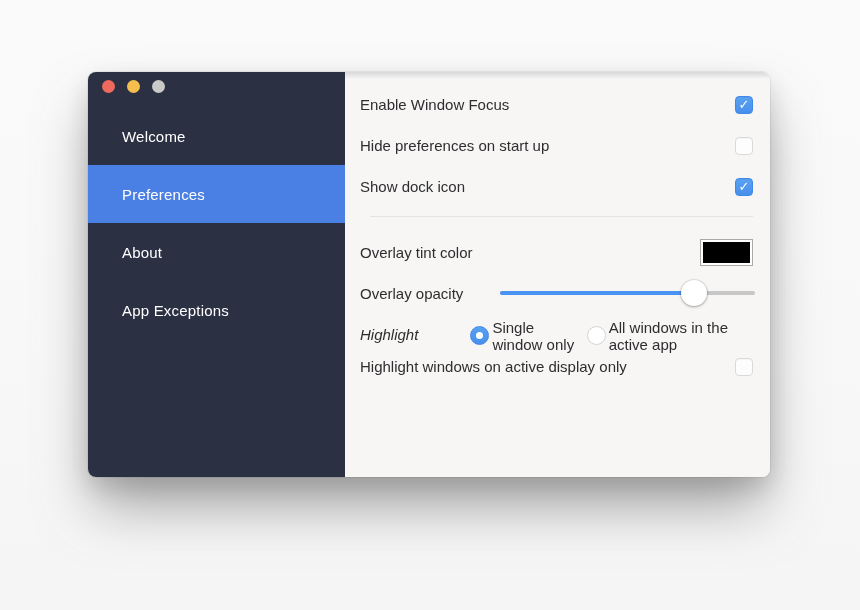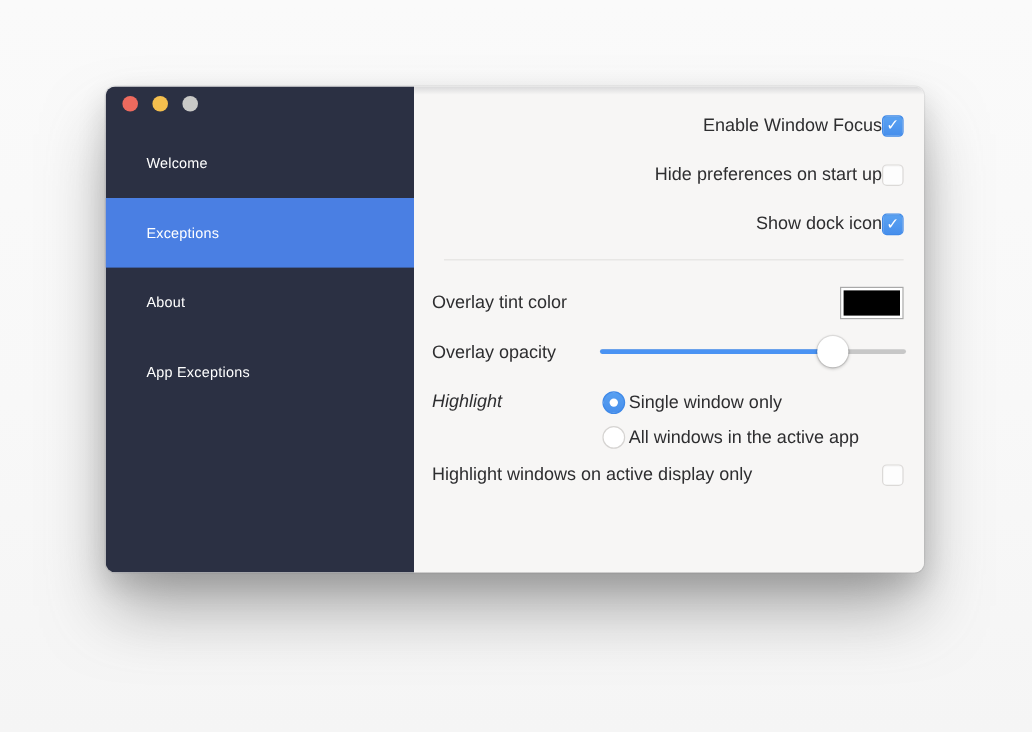--- a/index.html
+++ b/index.html
@@ -42,21 +42,21 @@
     border-radius: 50%;
     cursor: default;
   }
   .nav { margin-top: 35px; }
   .nav-item {
     height: 58px;
     display: flex;
     align-items: center;
     padding-left: 34px;
     color: #ffffff;
-    font-size: 12px;
+    font-size: 15px;
     letter-spacing: 0.2px;
     cursor: default;
   }
   .nav-item.checked { background: #4a7fe3; }
 
   
   .content {
     flex: 1;
     background: #f7f6f5;
     position: relative;
@@ -69,21 +69,21 @@
     position: absolute;
     left: 0; top: 0; right: 0; height: 7px;
     background: linear-gradient(180deg, rgba(60,65,80,0.16), rgba(60,65,80,0));
     pointer-events: none;
   }
 
   .check-row {
     height: 41px;
     display: flex;
     align-items: center;
-    justify-content: flex-end;
+    justify-content: space-between;
   }
   .row-label { color: #2e2e30; }
 
   
   .checkbox {
     width: 18px; height: 18px;
     border-radius: 4px;
     background: #fdfdfd;
     border: 1px solid #dbd9d7;
     box-shadow: inset 0 1px 1px rgba(0,0,0,0.03);
@@ -172,21 +172,21 @@
   
   .highlight-group {
     margin-top: 9px;
     display: flex;
   }
   .highlight-label { 
     padding-top: 5px;
     width: 142px;
     font-style: italic;
   }
-  .radio-options { display: flex; flex-direction: column; }
+  .radio-options { display: flex; flex-direction: row; }
   .radio-row {
     height: 29px;
     display: flex;
     align-items: center;
   }
   .radio {
     width: 19px; height: 19px;
     border-radius: 50%;
     background: #ffffff;
     border: 1px solid #d6d4d2;
@@ -226,21 +226,21 @@
     <div class="traffic-lights">
       <span class="traffic-light" style="background-color: rgb(238, 106, 94);"></span>
       <span class="traffic-light" style="background-color: rgb(245, 191, 78);"></span>
       <span class="traffic-light" style="background-color: rgb(201, 201, 199);"></span>
     </div>
     <div class="nav">
       <div class="nav-item">
         <span>Welcome</span>
       </div>
       <div class="nav-item checked">
-        <span>Exceptions</span>
+        <span>Preferences</span>
       </div>
       <div class="nav-item">
         <span>About</span>
       </div>
       <div class="nav-item">
         <span>App Exceptions</span>
       </div>
     </div>
   </div>
 

